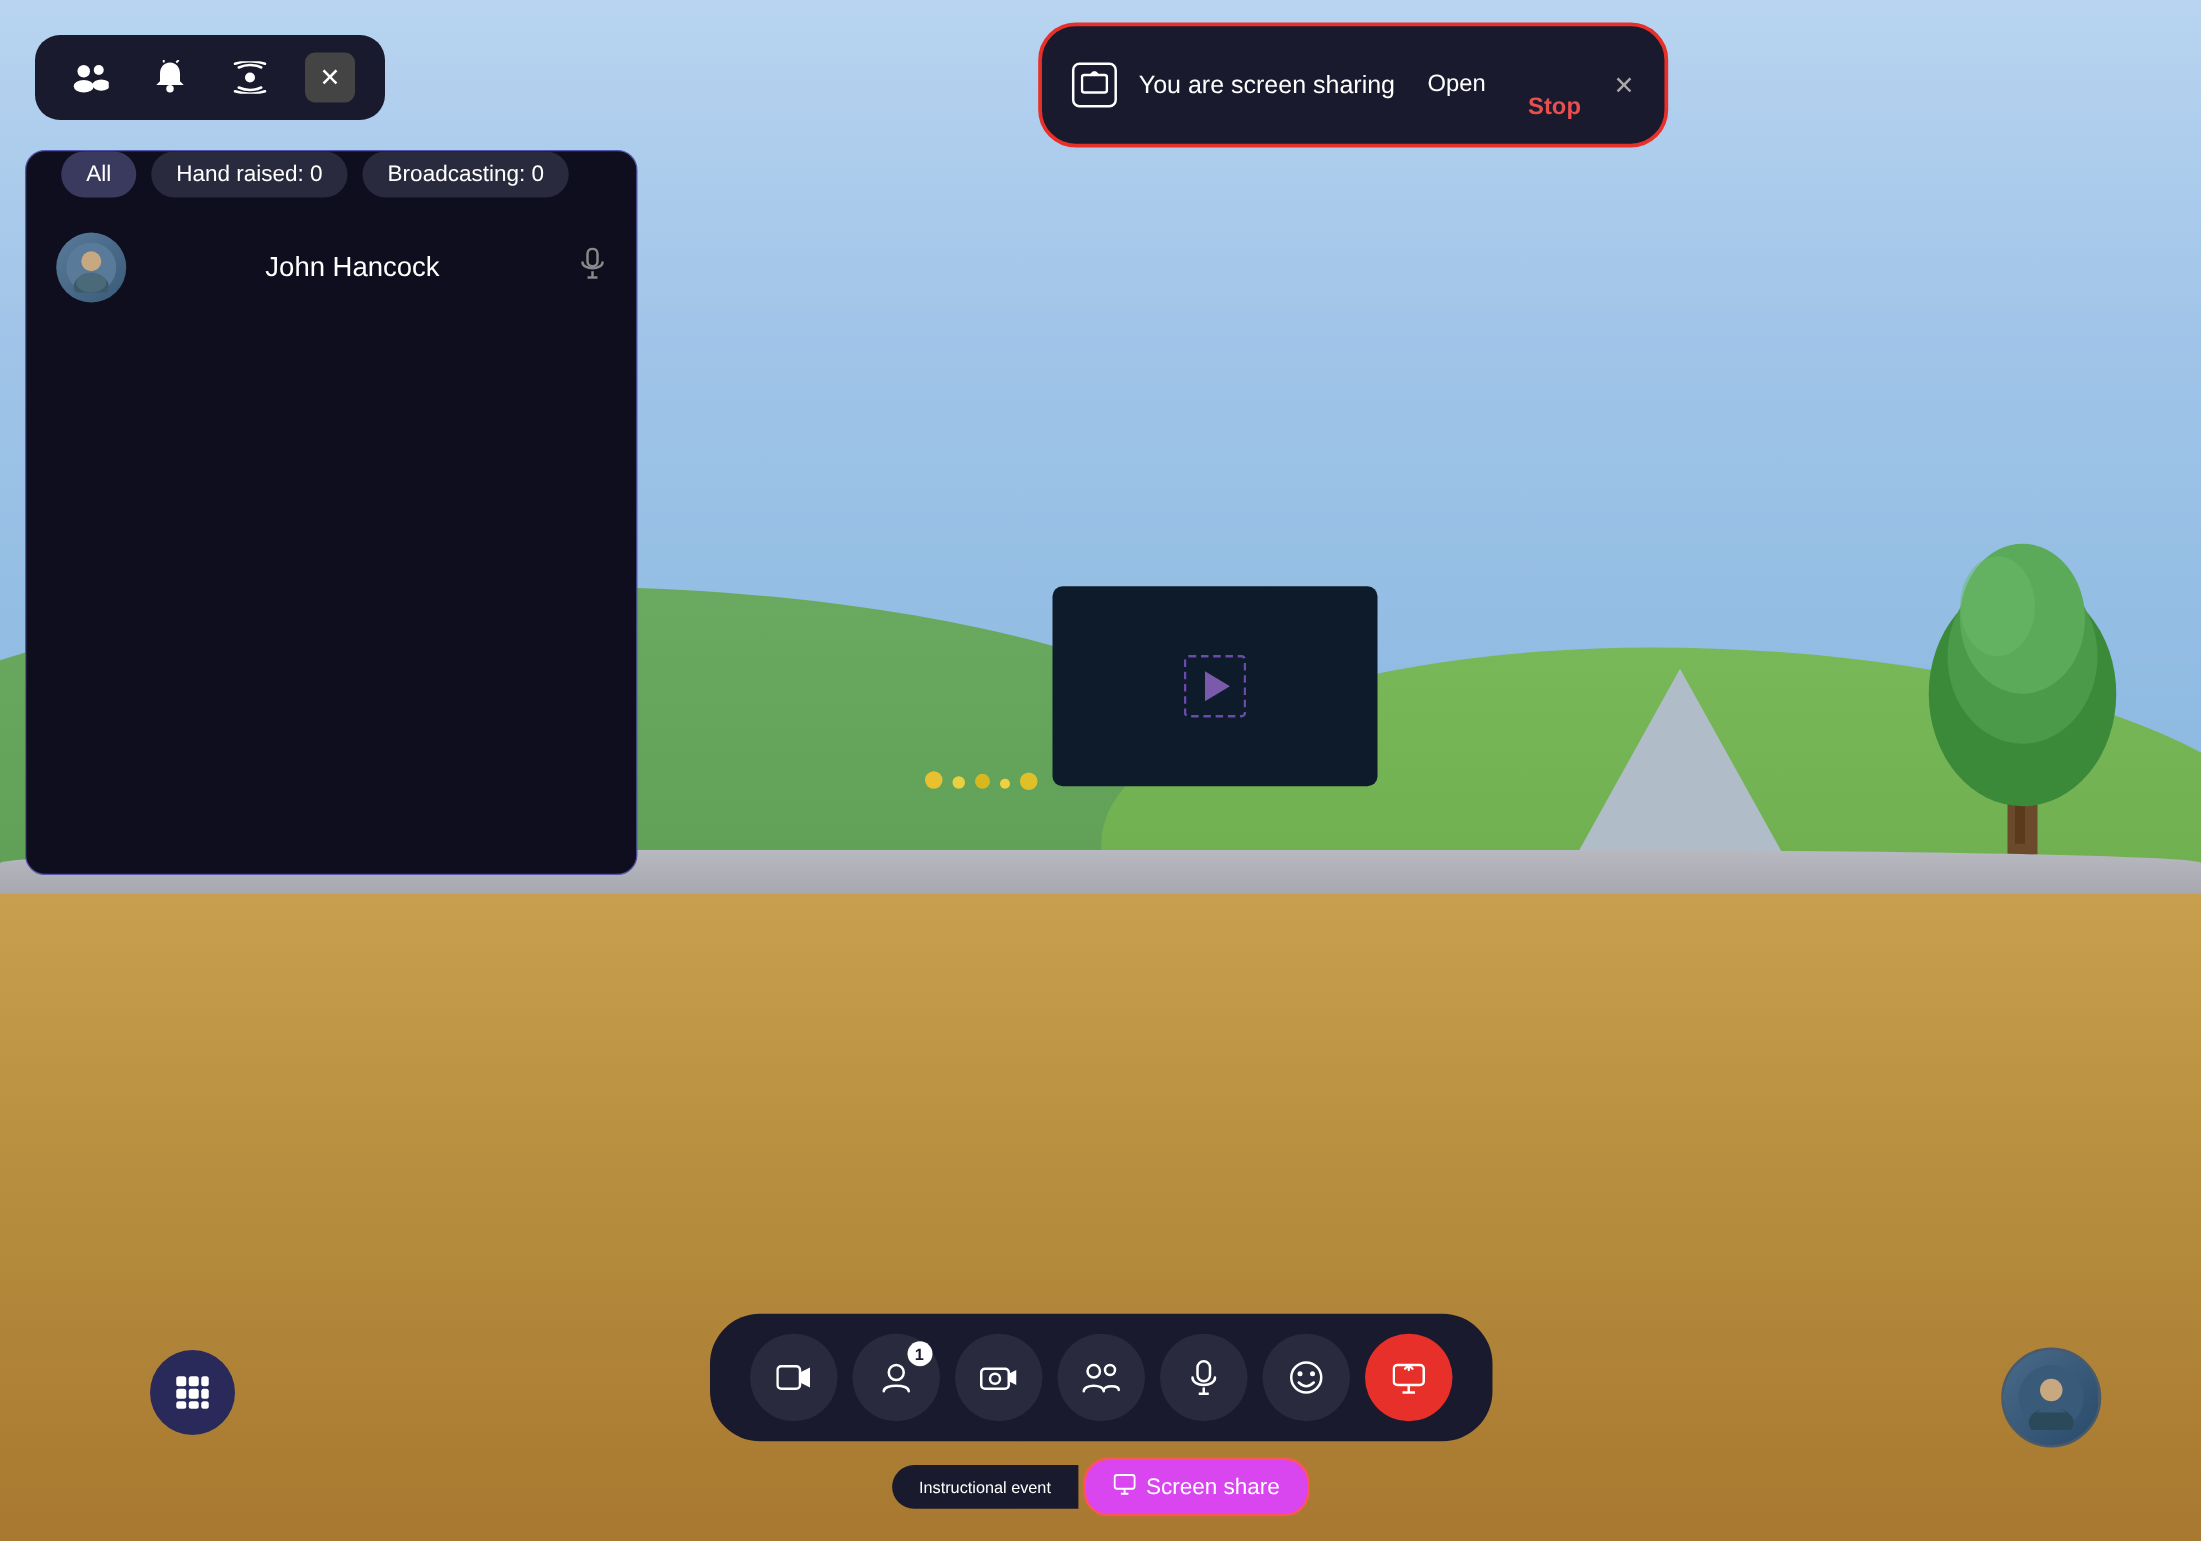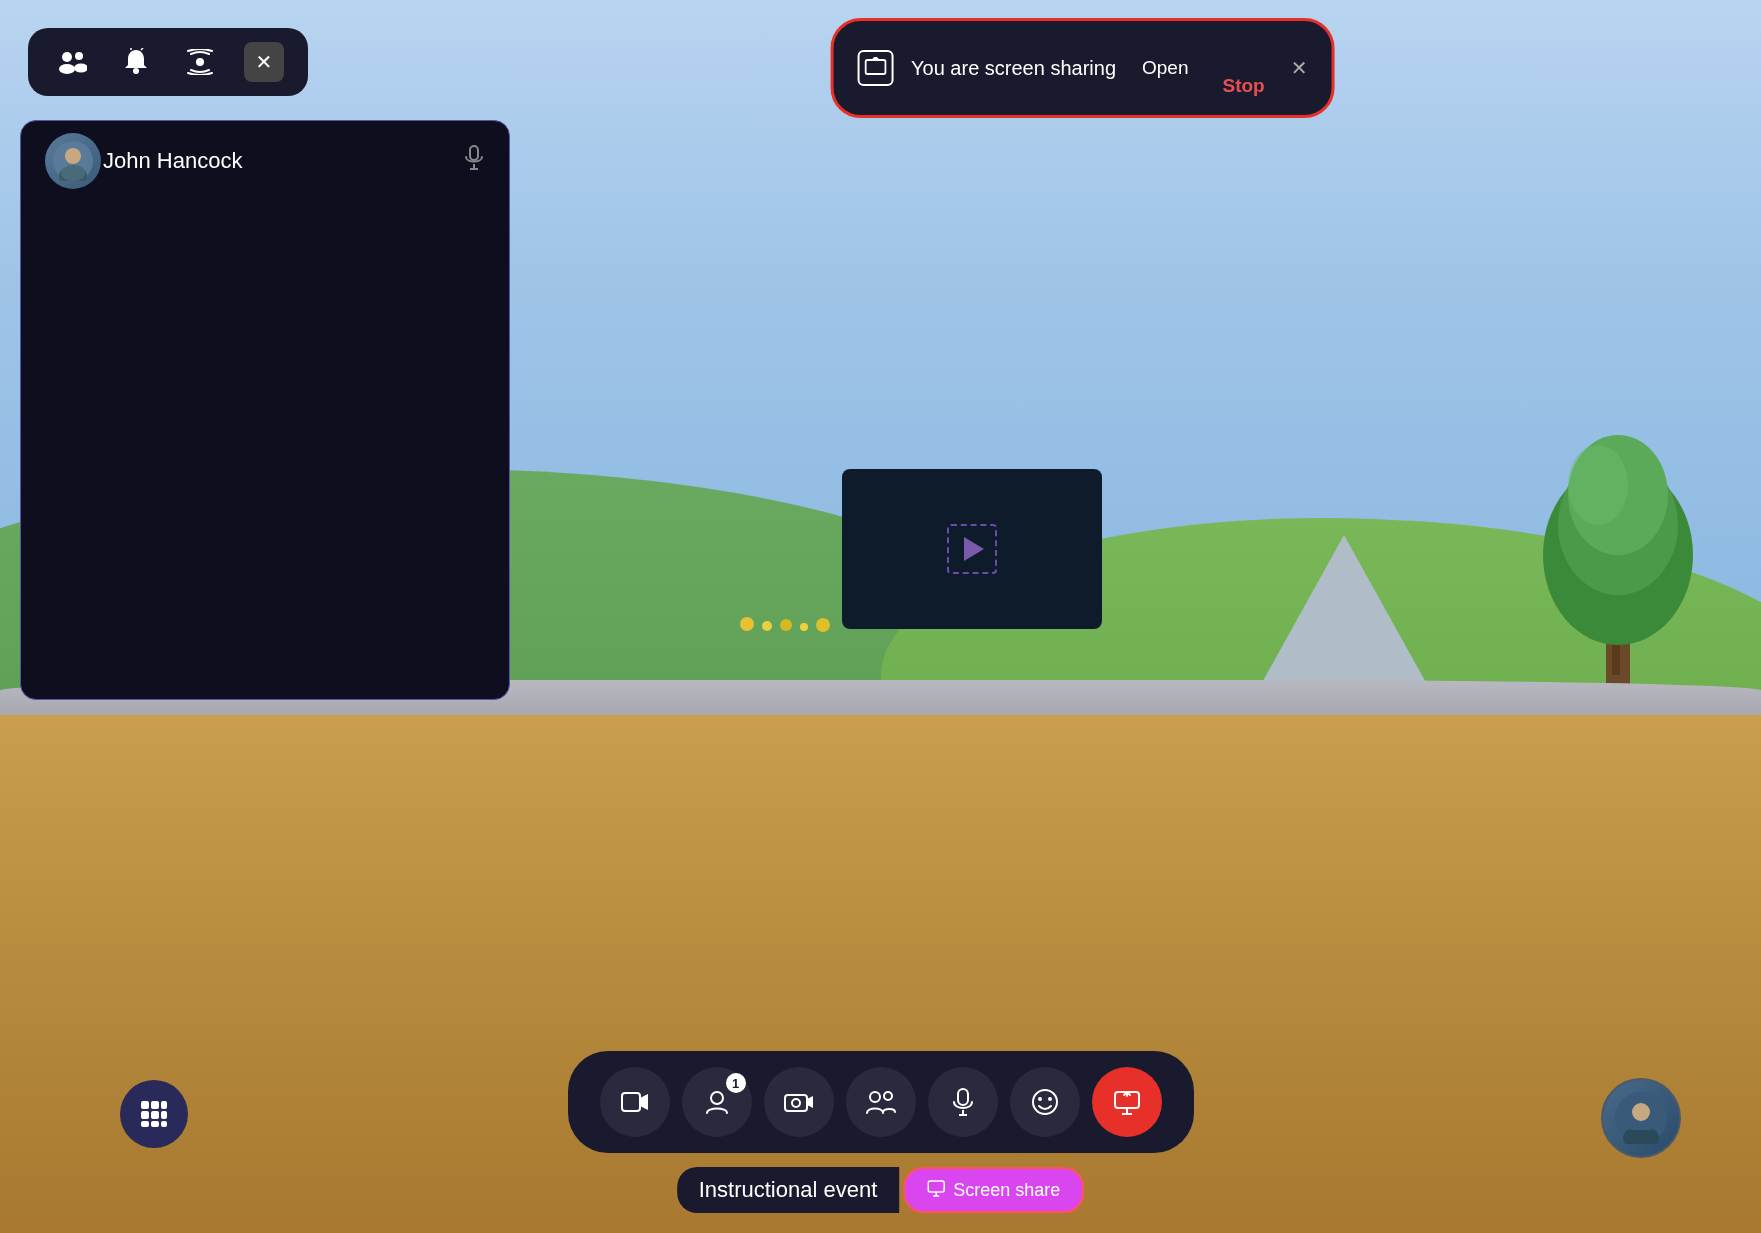--- a/index.html
+++ b/index.html
@@ -252,20 +252,21 @@
     }
     .filter-btn.active {
       background: #3a3a5e;
     }
 
     .participant-row {
       display: flex;
       align-items: center;
       padding: 12px 24px;
       gap: 2px;
+      text-align: center;
     }
     .participant-avatar {
       width: 56px;
       height: 56px;
       border-radius: 50%;
       background: linear-gradient(135deg, #5a7a9a, #3a5a7a);
       overflow: hidden;
       display: flex;
       align-items: center;
       justify-content: center;
@@ -378,21 +379,21 @@
       display: flex;
       align-items: center;
       gap: 0;
       z-index: 25;
     }
     .label-instructional {
       background: #1a1a2e;
       border-radius: 20px 0 0 20px;
       padding: 10px 22px;
       color: white;
-      font-size: 22px;
+      font-size: 13px;
     }
     .label-screenshare {
       background: #d946ef;
       border-radius: 20px;
       padding: 10px 22px;
       color: white;
       font-size: 18px;
       display: flex;
       align-items: center;
       gap: 8px;
@@ -488,20 +489,25 @@
       <path d="M11 3 L11 0 M11 0 L8 3 M11 0 L14 3" stroke="white" stroke-width="1.8" fill="none" stroke-linecap="round" stroke-linejoin="round"></path>
     </svg>
   </div>
   <span class="share-text">You are screen sharing</span>
   <button class="share-btn">Open</button>
   <button class="share-btn stop">Stop</button>
   <button class="share-close">✕</button>
 </div>
 
 <div class="participants-panel">
+  <div class="filter-row">
+    <button class="filter-btn active">All</button>
+    <button class="filter-btn">Hand raised: 0</button>
+    <button class="filter-btn">Broadcasting: 0</button>
+  </div>
   <div class="participant-row">
     <div class="participant-avatar">
 
       <svg width="40" height="40" viewBox="0 0 40 40" fill="none" xmlns="http://www.w3.org/2000/svg">
         <circle cx="20" cy="20" r="20" fill="#5a7a9a"></circle>
         <circle cx="20" cy="15" r="8" fill="#c8a880"></circle>
         <ellipse cx="20" cy="35" rx="14" ry="10" fill="#3a5a6a"></ellipse>
         <ellipse cx="20" cy="32" rx="12" ry="8" fill="#4a6a7a"></ellipse>
       </svg>
     </div>

